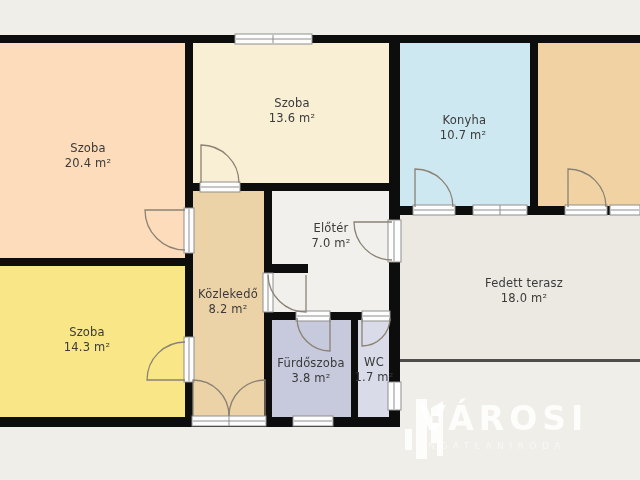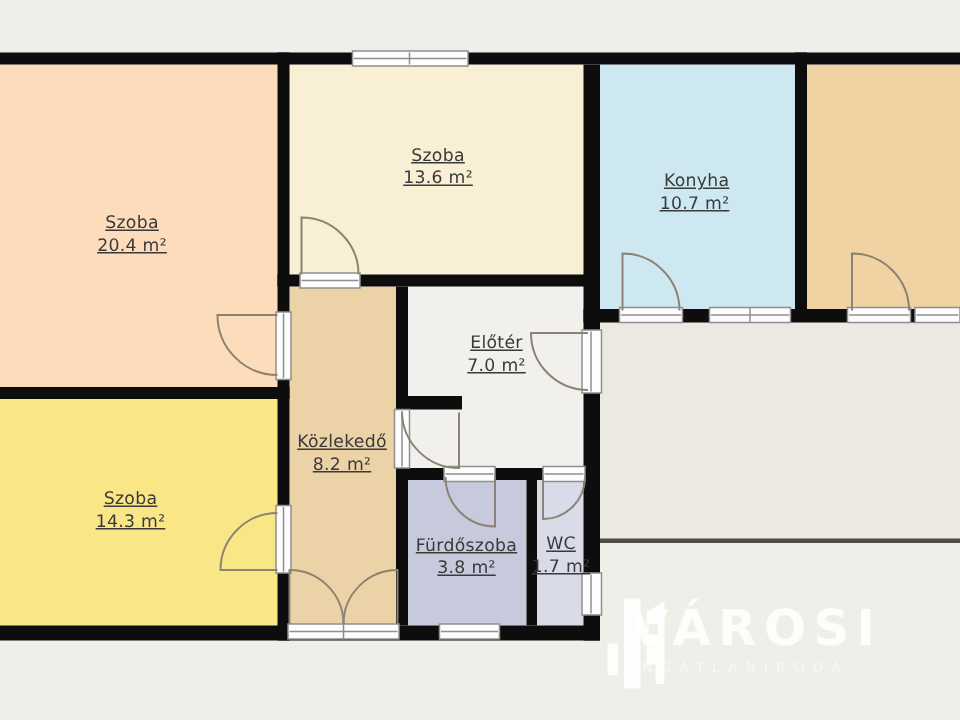--- a/index.html
+++ b/index.html
@@ -3,21 +3,21 @@
 <meta charset="utf-8">
 <style>
   html,body{margin:0;padding:0;background:#efeee9;}
   .plan{position:relative;width:640px;height:480px;overflow:hidden;
         font-family:"DejaVu Sans","Liberation Sans",sans-serif;}
   .plan svg{position:absolute;left:0;top:0;}
   .room-label{position:absolute;transform:translate(-50%,-50%);text-align:center;
 
               color:#3a3a3a;font-size:11.5px;line-height:15px;white-space:nowrap;
               letter-spacing:.2px;}
-  .room-label span{display:block;text-decoration:underline;}
+  .room-label span{display:block;}
   
   .logo{position:absolute;left:404px;top:396px;display:flex;align-items:flex-start;}
   .logo-icon{flex:0 0 auto;}
   .logo-text{margin-left:16px;margin-top:6px;}
   .logo-brand{font-size:33px;font-weight:700;letter-spacing:5px;
               color:rgba(255,255,255,.85);line-height:34px;font-family:"DejaVu Sans",sans-serif;}
   .logo-sub{font-size:9px;letter-spacing:5.5px;color:rgba(255,255,255,.55);
             margin-top:5px;font-family:"DejaVu Sans",sans-serif;}
 </style>
 </head>
@@ -138,20 +138,24 @@
     <span>7.0 m²</span>
   </div>
   <div class="room-label" style="left:311px;top:371px;">
     <span>Fürdőszoba</span>
     <span>3.8 m²</span>
   </div>
   <div class="room-label" style="left:374px;top:370px;">
     <span>WC</span>
     <span>1.7 m²</span>
   </div>
+  <div class="room-label" style="left:524px;top:291px;">
+    <span>Fedett terasz</span>
+    <span>18.0 m²</span>
+  </div>
 
   <div class="logo">
     <svg class="logo-icon" width="40" height="66" viewBox="0 0 40 66">
       <g fill="rgba(255,255,255,0.85)">
         <rect x="1" y="33" width="7" height="21"></rect>
         <rect x="12" y="3" width="11" height="60"></rect>
         <path d="M27 12 L39 5 L39 60 L33 60 L33 47 L27 47 Z"></path>
       </g>
       <rect x="28.5" y="20" width="6" height="7" fill="#efeee9"></rect>
     </svg>

